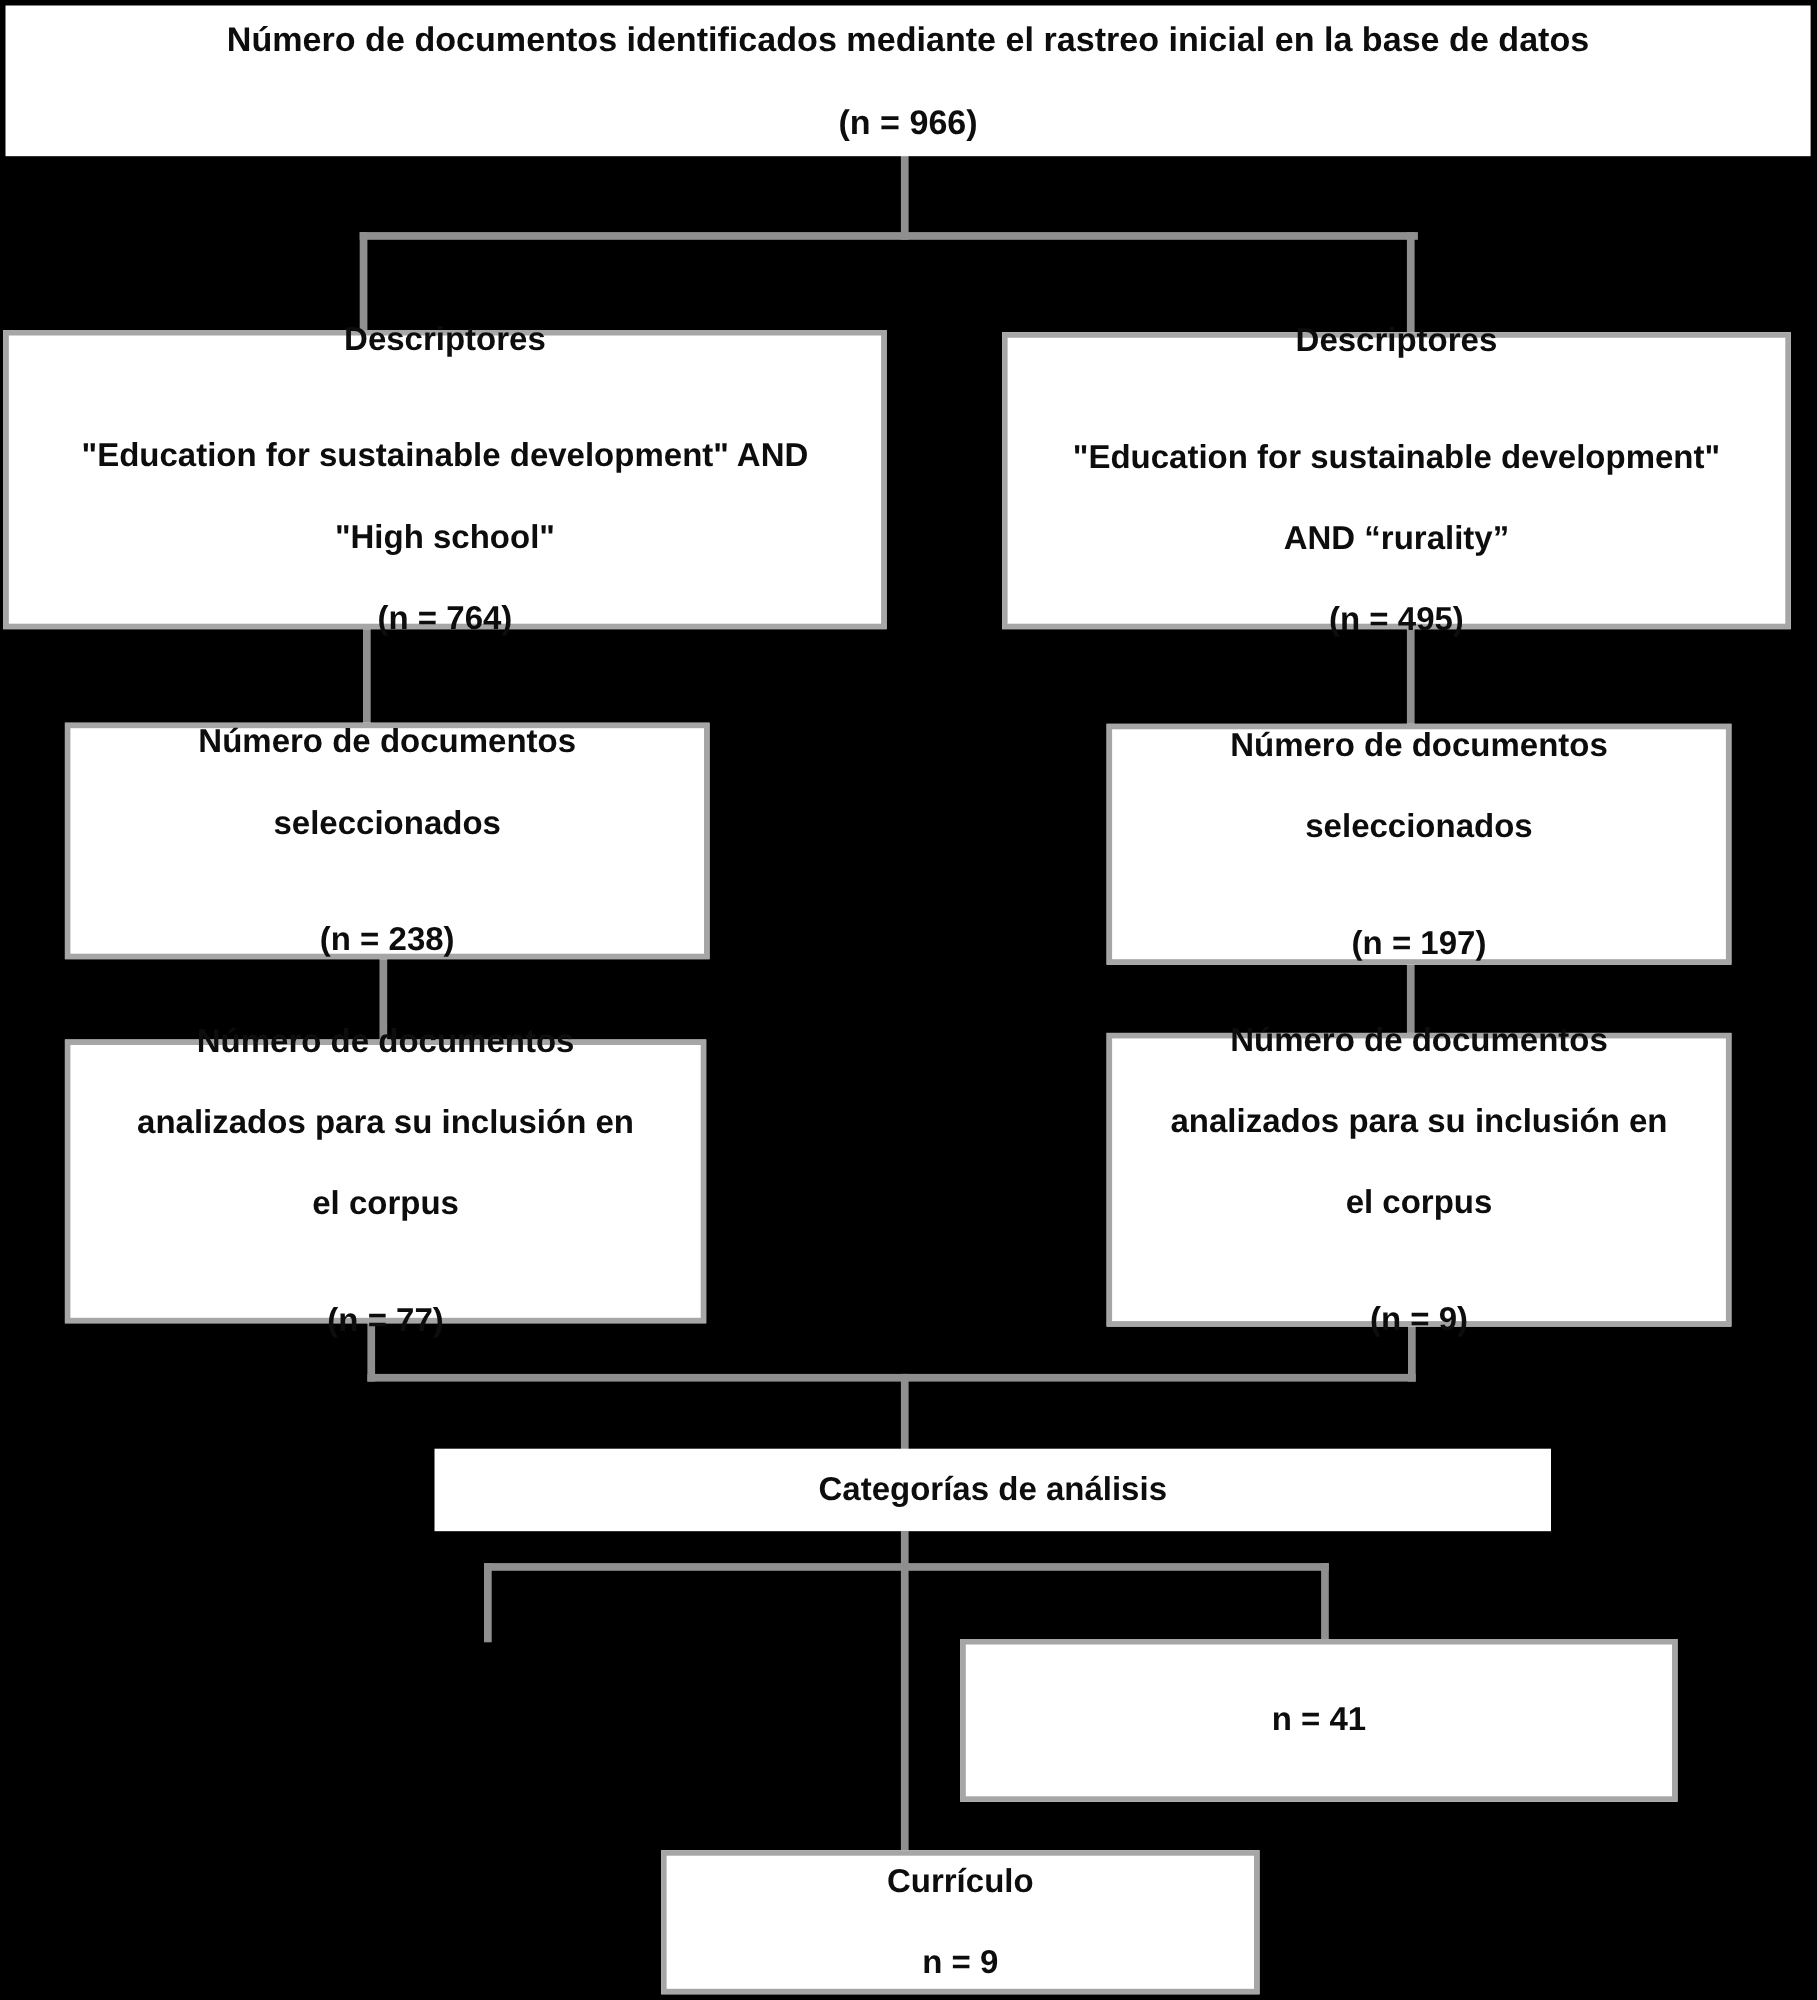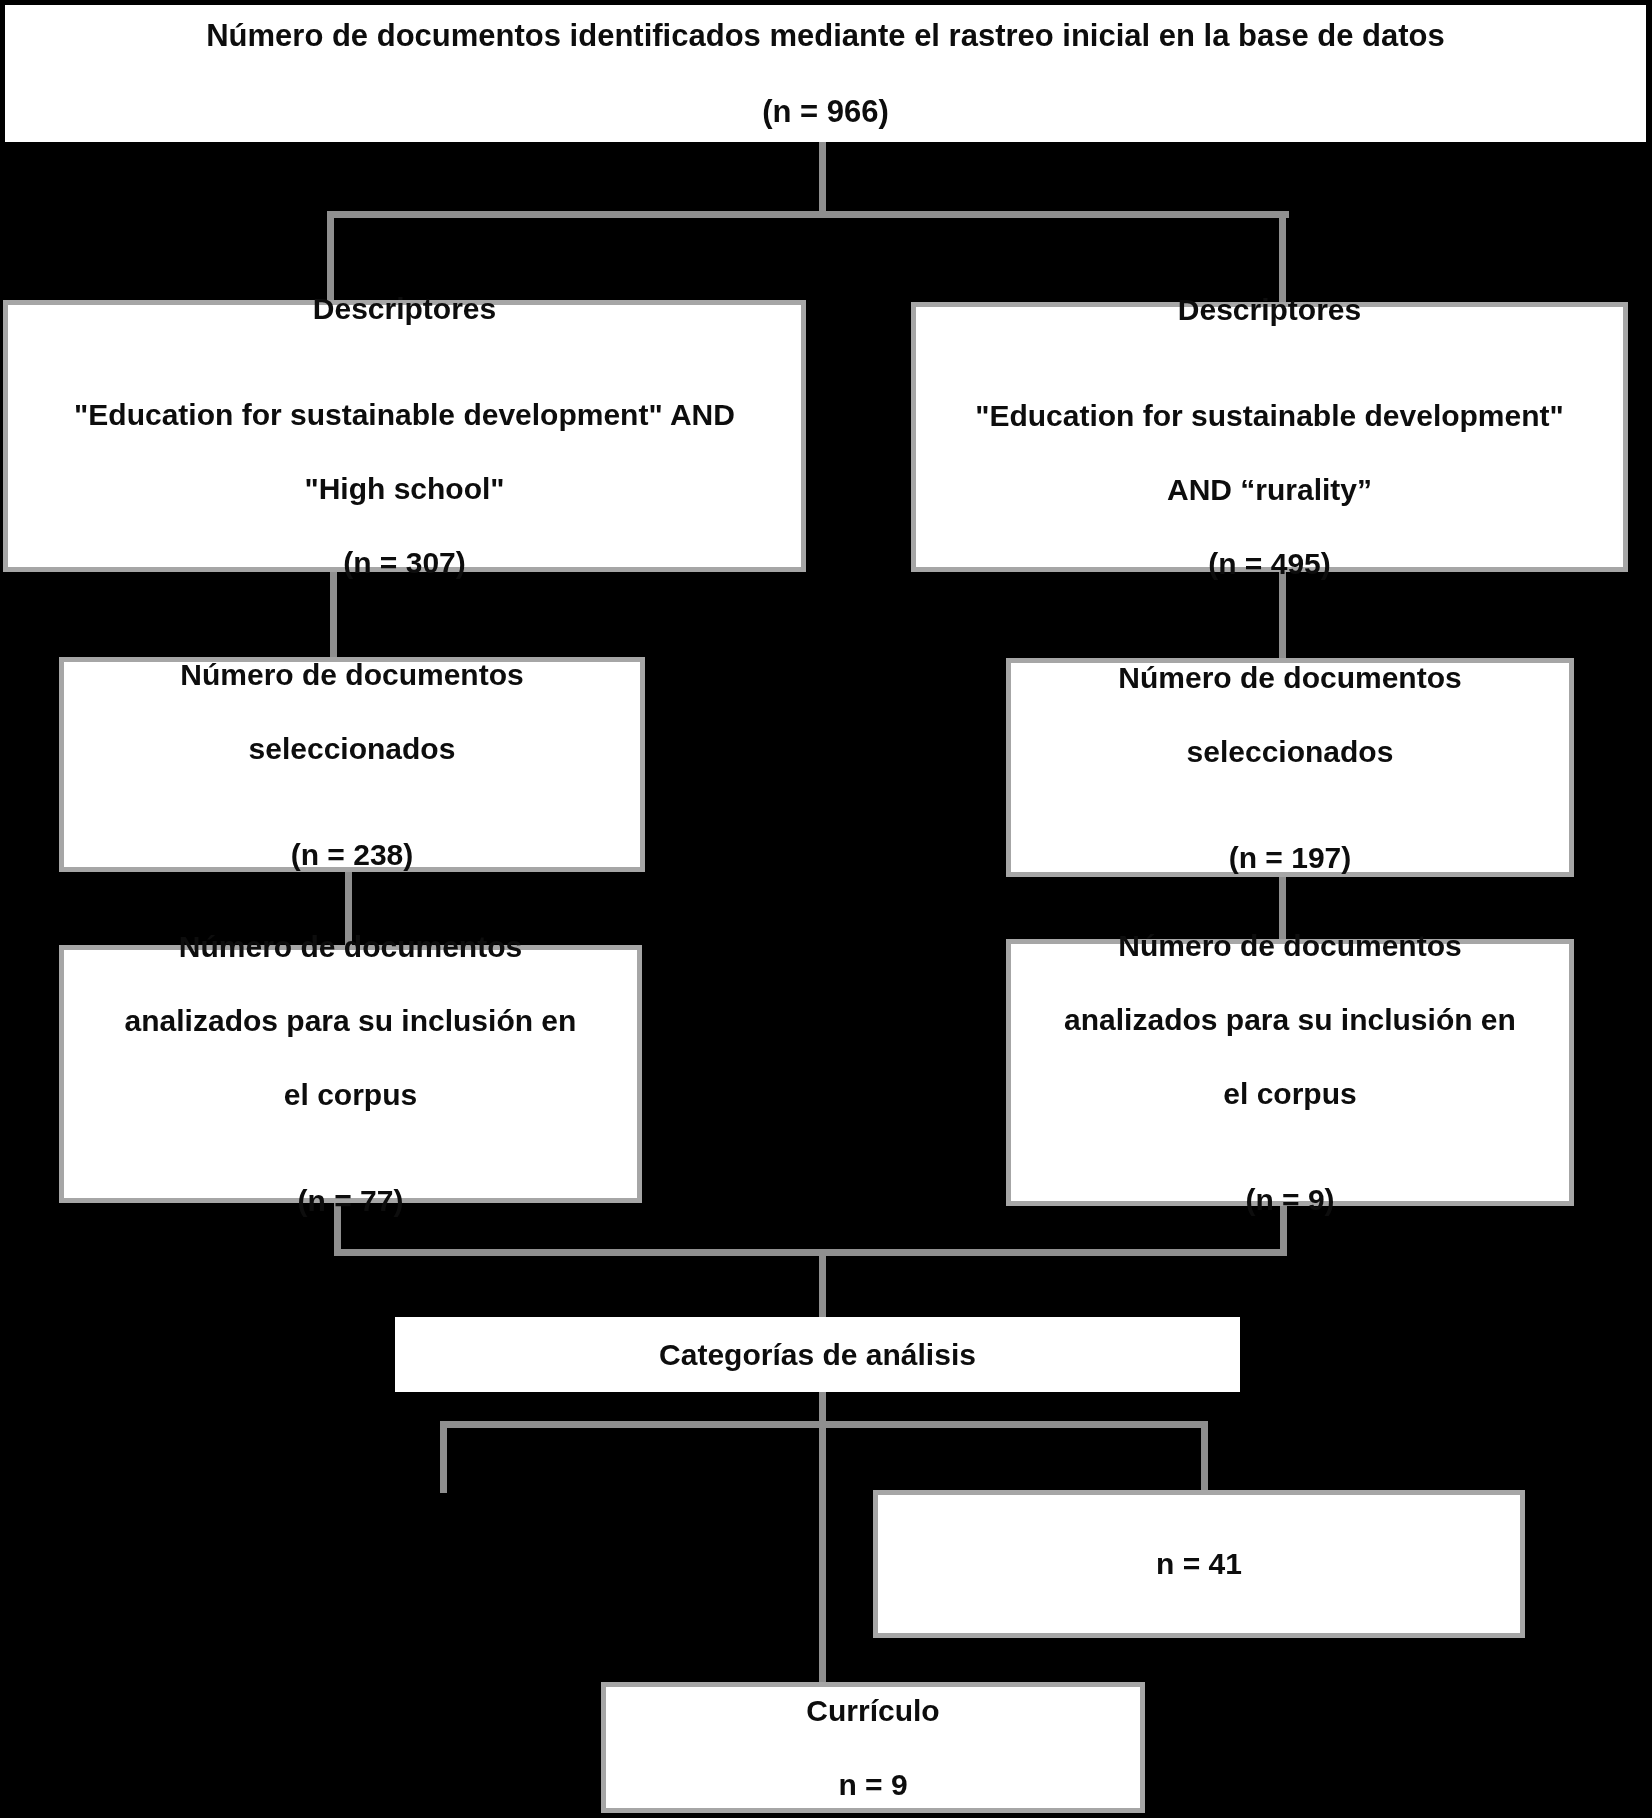--- a/index.html
+++ b/index.html
@@ -39,21 +39,21 @@
   .seg{position:absolute;background:var(--line);}
 
   
   #node-initial      {left:5px;   top:5px;    width:1641px; height:137px; font-size:31px;}
   #node-desc-left    {left:3px;   top:300px;  width:803px;  height:272px;}
   #node-desc-right   {left:911px; top:302px;  width:717px;  height:270px;}
   #node-sel-left     {left:59px;  top:657px;  width:586px;  height:215px;}
   #node-sel-right    {left:1006px;top:658px;  width:568px;  height:219px;}
   #node-ana-left     {left:59px;  top:945px;  width:583px;  height:258px;}
   #node-ana-right    {left:1006px;top:939px;  width:568px;  height:267px;}
-  #node-categories   {left:395px; top:1317px; width:845px;  height:75px;}
+  #node-categories   {left:395px; top:1317px; width:1015px;  height:75px;}
   #node-perception   {left:117px; top:1491px; width:657px;  height:160px;}
   #node-strategies   {left:873px; top:1490px; width:652px;  height:148px;}
   #node-curriculum   {left:554px; top:1682px; width:544px;  height:131px;margin-left:47px;}
 
   
   #c1 {left:819px;  top:141px;  width:7px;   height:77px;}
   #c2 {left:327px;  top:211px;  width:962px; height:7px;}
   #c3 {left:327px;  top:211px;  width:7px;   height:91px;}
   #c4 {left:1279px; top:211px;  width:7px;   height:93px;}
   #c5 {left:330px;  top:570px;  width:7px;   height:89px;}
@@ -94,21 +94,21 @@
   <div class="box noborder" id="node-initial">
     <span class="title">Número de documentos identificados mediante el rastreo inicial en la base de datos</span>
     <span class="plain">(n = 966)</span>
   </div>
 
   <div class="box" id="node-desc-left">
     <span class="title">Descriptores</span>
     <span class="gap"></span>
     <span class="plain">"Education for sustainable development" AND</span>
     <span class="plain">"High school"</span>
-    <span class="plain">(n = 307)</span>
+    <span class="plain">(n = 764)</span>
   </div>
 
   <div class="box" id="node-desc-right">
     <span class="title">Descriptores</span>
     <span class="gap"></span>
     <span class="plain">"Education for sustainable development"</span>
     <span class="plain">AND “rurality”</span>
     <span class="plain">(n = 495)</span>
   </div>
 

